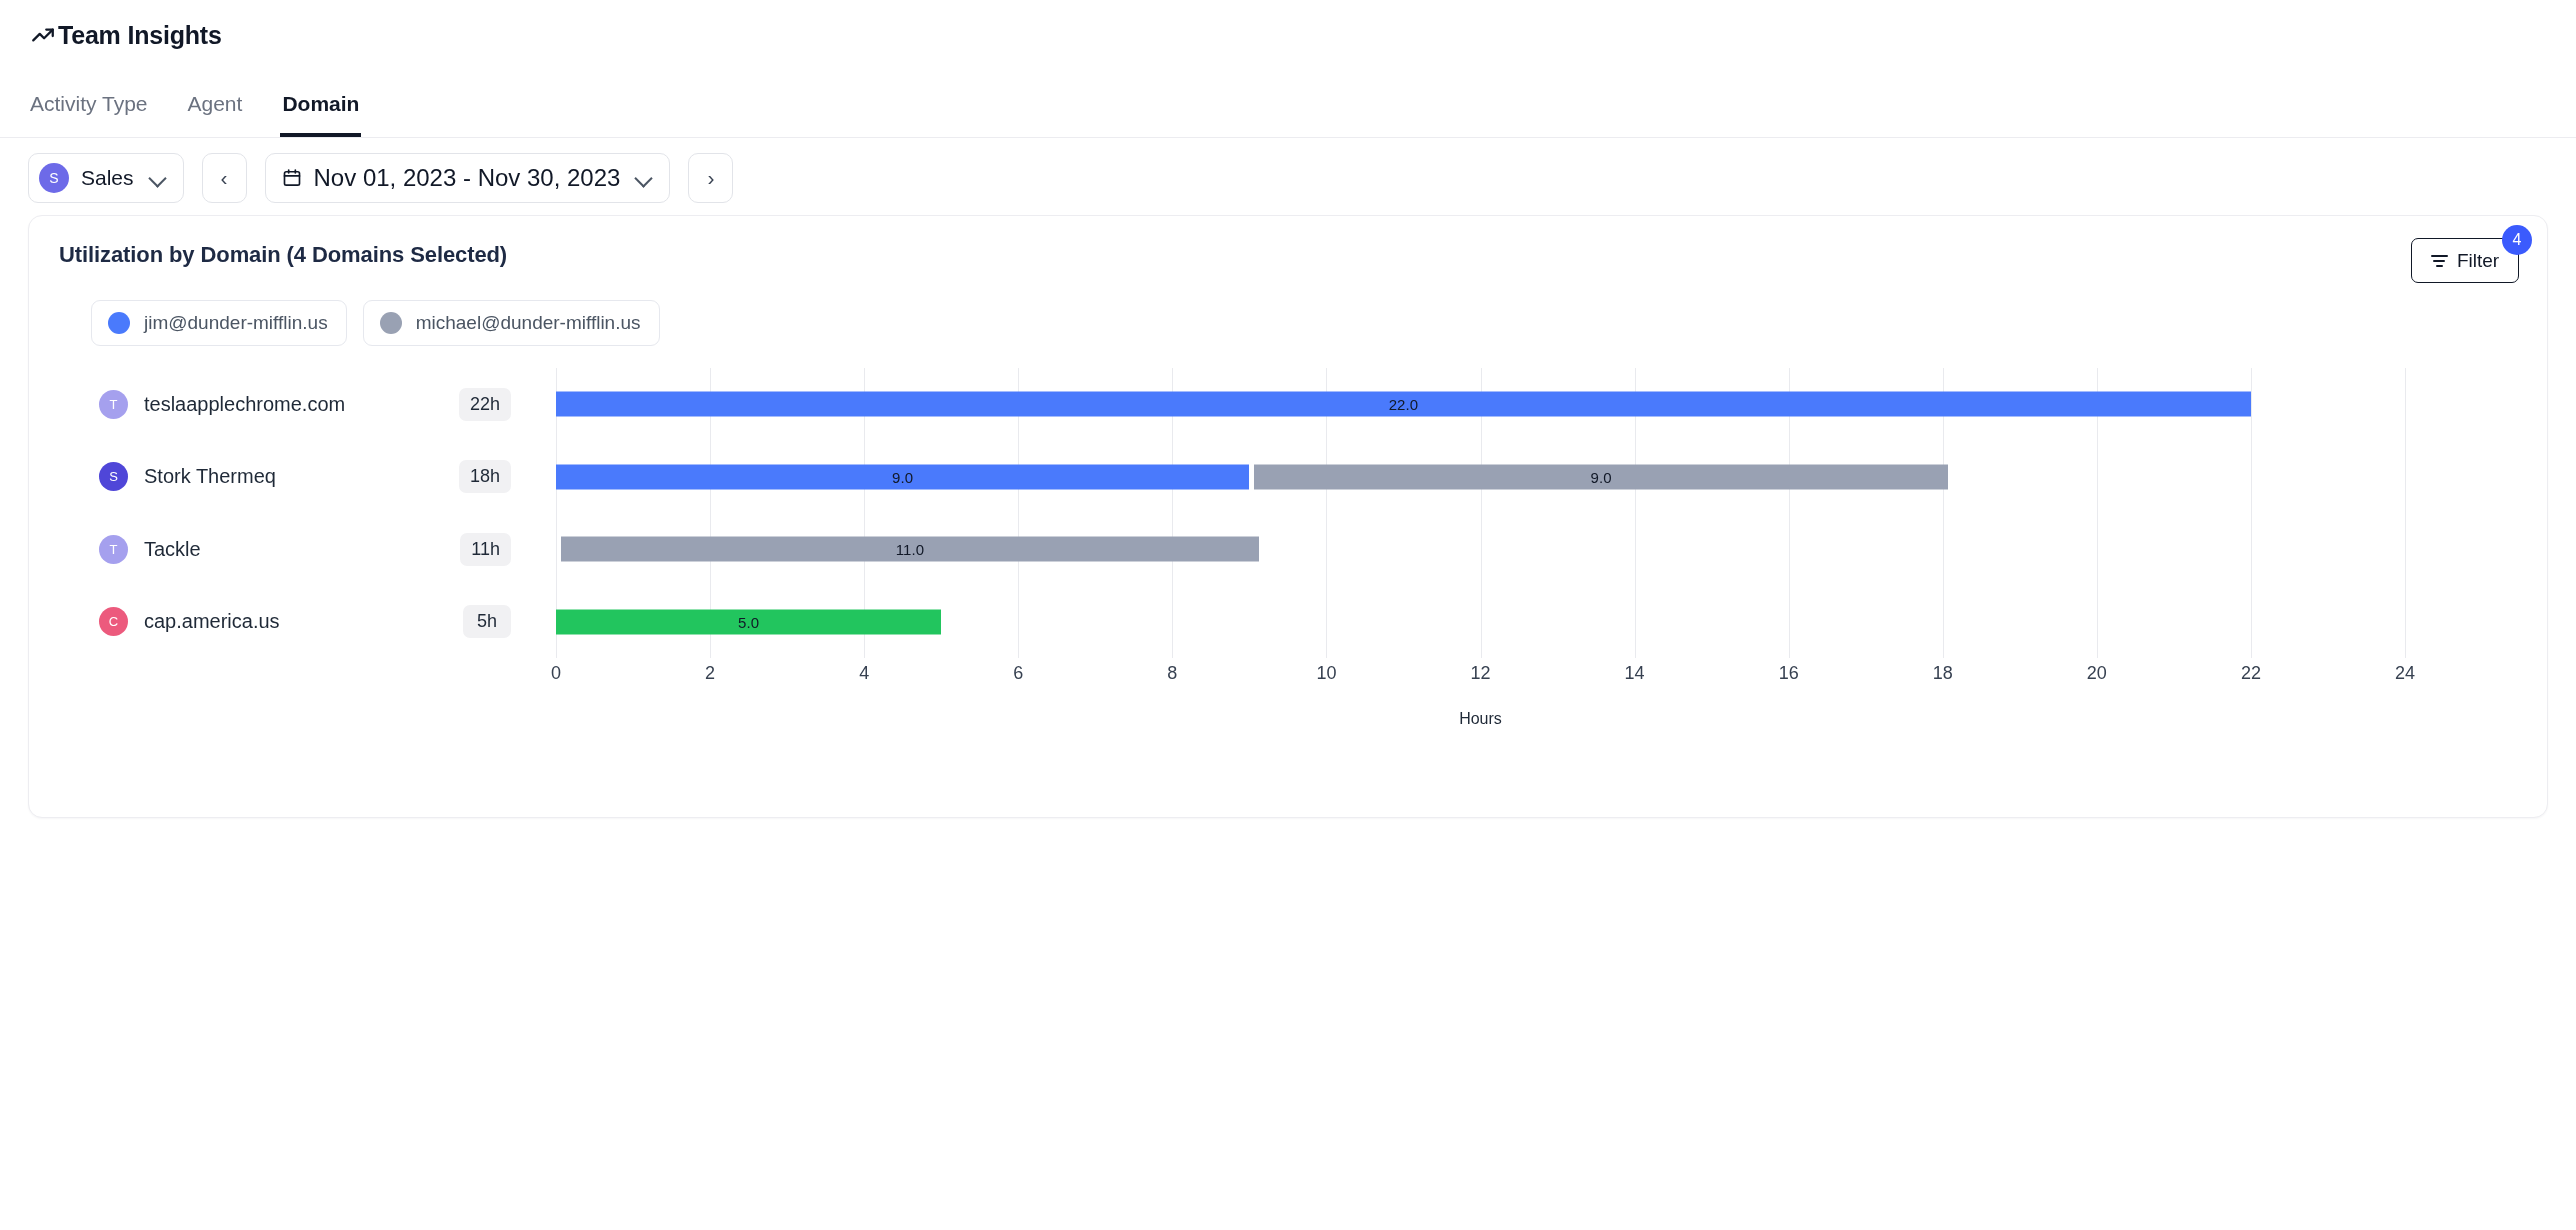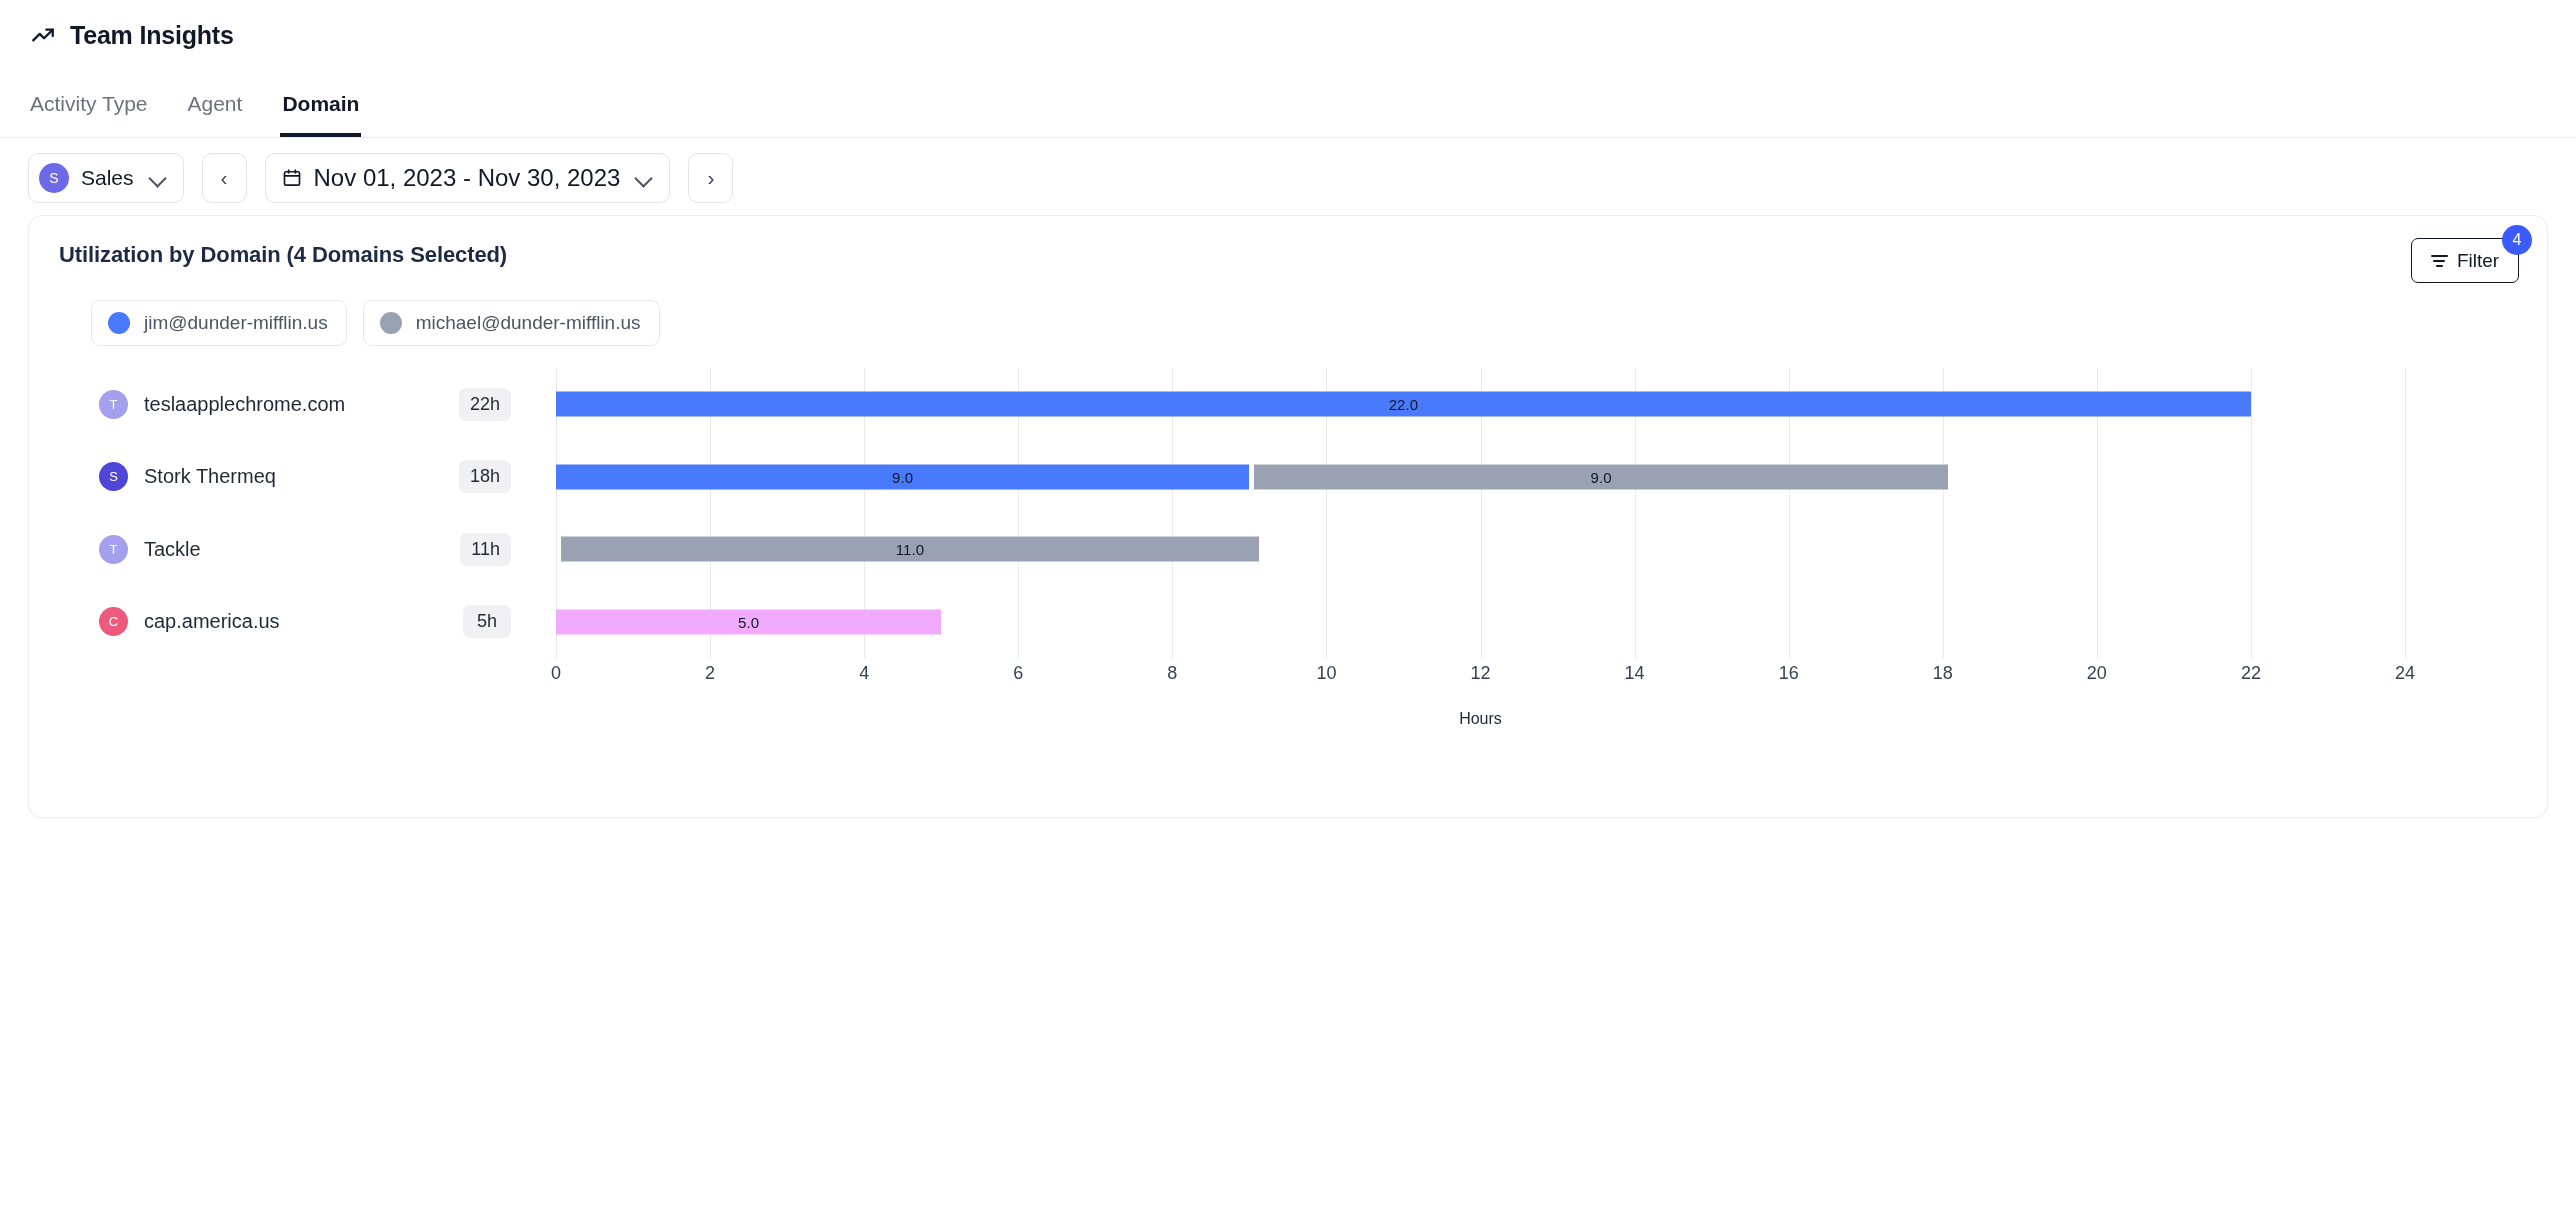--- a/index.html
+++ b/index.html
@@ -11,21 +11,20 @@
     font-family: "Liberation Sans", sans-serif;
     -webkit-font-smoothing: antialiased;
   }
 
   
   .page-header {
     height: 70px;
     display: flex;
     align-items: center;
     padding-left: 28px;
-    gap: 12px;
   }
   .trend-icon {
     width: 30px; height: 30px;
     display: flex; align-items: center; justify-content: center;
     color: #111827;
   }
   .page-title {
     font-size: 25px;
     font-weight: bold;
     color: #111827;
@@ -445,21 +444,21 @@
           </div>
           <div class="row" style="top: 145px; height: 72.5px;">
             <div class="bar-track">
               <div class="seg" style="width: 698px; background: rgb(153, 161, 179); margin-left: 5px;">
                 <span>11.0</span>
               </div>
             </div>
           </div>
           <div class="row" style="top: 217.5px; height: 72.5px;">
             <div class="bar-track">
-              <div class="seg" style="width: 385.208px; background: #f0abfc; margin-left: 0px;">
+              <div class="seg" style="width: 385.208px; background: #22c55e; margin-left: 0px;">
                 <span>5.0</span>
               </div>
             </div>
           </div>
         </div>
     </div>
 
     <div class="axis-ticks" id="axis-ticks">
         <span class="tick" style="left: 0px;">0</span>
         <span class="tick" style="left: 154.083px;">2</span>

